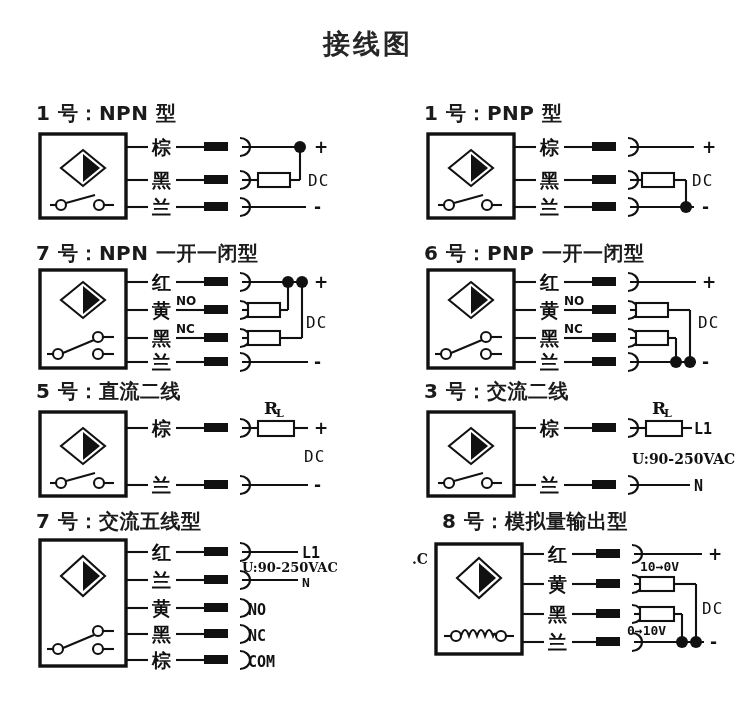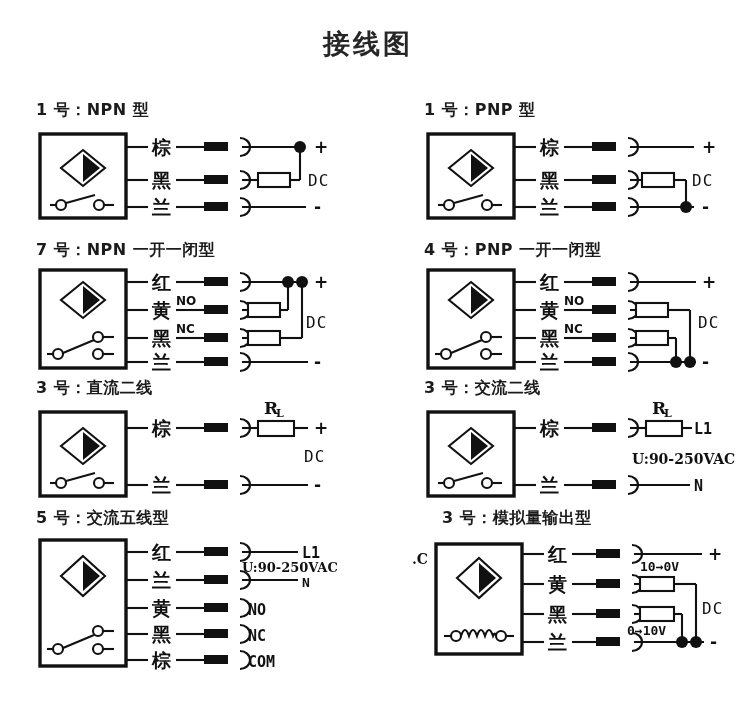--- a/index.html
+++ b/index.html
@@ -28,21 +28,21 @@
     color: #262626;
   }
   .diagram {
     position: absolute;
   }
   .diag-title {
     position: absolute;
     top: 0;
     left: 0;
     white-space: nowrap;
-    font-size: 16px;
+    font-size: 20px;
     font-weight: bold;
     font-family: "DejaVu Sans", "Liberation Sans", sans-serif;
     letter-spacing: 0.5px;
     color: #1b1b1b;
   }
   .svg-wrap {
     position: absolute;
     left: 0;
   }
   svg { display: block; overflow: visible; }
@@ -256,21 +256,21 @@
       <circle class="dot" cx="266" cy="16" r="6"></circle>
       <line class="ln" x1="206" y1="96" x2="272" y2="96"></line>
       <text class="sign" x="278" y="22">+</text>
       <text class="dc" x="270" y="62">DC</text>
       <text class="sign" x="278" y="102">-</text>
     </svg>
   </div>
 </div>
 
 <div class="diagram" style="left:424px; top:240px;">
-  <div class="diag-title">4 号：PNP 一开一闭型</div>
+  <div class="diag-title">6 号：PNP 一开一闭型</div>
   <div class="svg-wrap" style="top:26px;">
     <svg width="300" height="110" viewBox="0 0 300 110">
       <rect class="boxline" x="4" y="4" width="86" height="98"></rect>
       <path class="sym" d="M47 16 L69 34 L47 52 L25 34 Z"></path>
       <path class="symfill" d="M47 20 L64 34 L47 48 Z"></path>
       <g>
         <circle class="sym" cx="22" cy="88" r="5"></circle>
         <circle class="sym" cx="62" cy="71" r="5"></circle>
         <circle class="sym" cx="62" cy="88" r="5"></circle>
         <line class="ln" x1="11" y1="88" x2="17" y2="88"></line>
@@ -313,21 +313,21 @@
       <circle class="dot" cx="252" cy="96" r="6"></circle>
       <circle class="dot" cx="266" cy="96" r="6"></circle>
       <text class="sign" x="278" y="22">+</text>
       <text class="dc" x="274" y="62">DC</text>
       <text class="sign" x="278" y="102">-</text>
     </svg>
   </div>
 </div>
 
 <div class="diagram" style="left:36px; top:378px;">
-  <div class="diag-title">3 号：直流二线</div>
+  <div class="diag-title">5 号：直流二线</div>
   <div class="svg-wrap" style="top:28px;">
     <svg width="300" height="95" viewBox="0 0 300 95">
       <rect class="boxline" x="4" y="6" width="86" height="84"></rect>
       <path class="sym" d="M47 22 L69 40 L47 58 L25 40 Z"></path>
       <path class="symfill" d="M47 26 L64 40 L47 54 Z"></path>
       <g>
         <circle class="sym" cx="25" cy="77" r="5"></circle>
         <circle class="sym" cx="63" cy="77" r="5"></circle>
         <line class="ln" x1="14" y1="77" x2="20" y2="77"></line>
         <line class="ln" x1="30" y1="75" x2="59" y2="67"></line>
@@ -387,21 +387,21 @@
       <text class="rl-sub" x="240" y="11">L</text>
       <line class="ln" x1="206" y1="79" x2="266" y2="79"></line>
       <text class="term" x="270" y="28">L1</text>
       <text class="serif-b" x="208" y="58">U:90-250VAC</text>
       <text class="term" x="270" y="85">N</text>
     </svg>
   </div>
 </div>
 
 <div class="diagram" style="left:36px; top:508px;">
-  <div class="diag-title">5 号：交流五线型</div>
+  <div class="diag-title">7 号：交流五线型</div>
   <div class="svg-wrap" style="top:28px;">
     <svg width="300" height="135" viewBox="0 0 300 135">
       <rect class="boxline" x="4" y="4" width="86" height="126"></rect>
       <path class="sym" d="M47 20 L69 40 L47 60 L25 40 Z"></path>
       <path class="symfill" d="M47 25 L64 40 L47 55 Z"></path>
       <g>
         <circle class="sym" cx="22" cy="113" r="5"></circle>
         <circle class="sym" cx="62" cy="95" r="5"></circle>
         <circle class="sym" cx="62" cy="113" r="5"></circle>
         <line class="ln" x1="11" y1="113" x2="17" y2="113"></line>
@@ -440,21 +440,21 @@
       <text class="serif-b-sm" x="206" y="36">U:90-250VAC</text>
       <text class="term-sm" x="266" y="51">N</text>
       <text class="term" x="212" y="79">NO</text>
       <text class="term" x="212" y="105">NC</text>
       <text class="term" x="212" y="131">COM</text>
     </svg>
   </div>
 </div>
 
 <div class="diagram" style="left:412px; top:508px;">
-  <div class="diag-title" style="left:30px;">3 号：模拟量输出型</div>
+  <div class="diag-title" style="left:30px;">8 号：模拟量输出型</div>
   <div class="svg-wrap" style="top:28px;">
     <svg width="330" height="130" viewBox="0 0 330 130">
       <text class="serif-b" x="0" y="28">.C</text>
       <rect class="boxline" x="24" y="8" width="86" height="110"></rect>
       <path class="sym" d="M67 22 L89 42 L67 62 L45 42 Z"></path>
       <path class="symfill" d="M67 27 L84 42 L67 57 Z"></path>
       <g>
         <circle class="sym" cx="44" cy="100" r="5"></circle>
         <circle class="sym" cx="89" cy="100" r="5"></circle>
         <line class="ln" x1="32" y1="100" x2="39" y2="100"></line>

